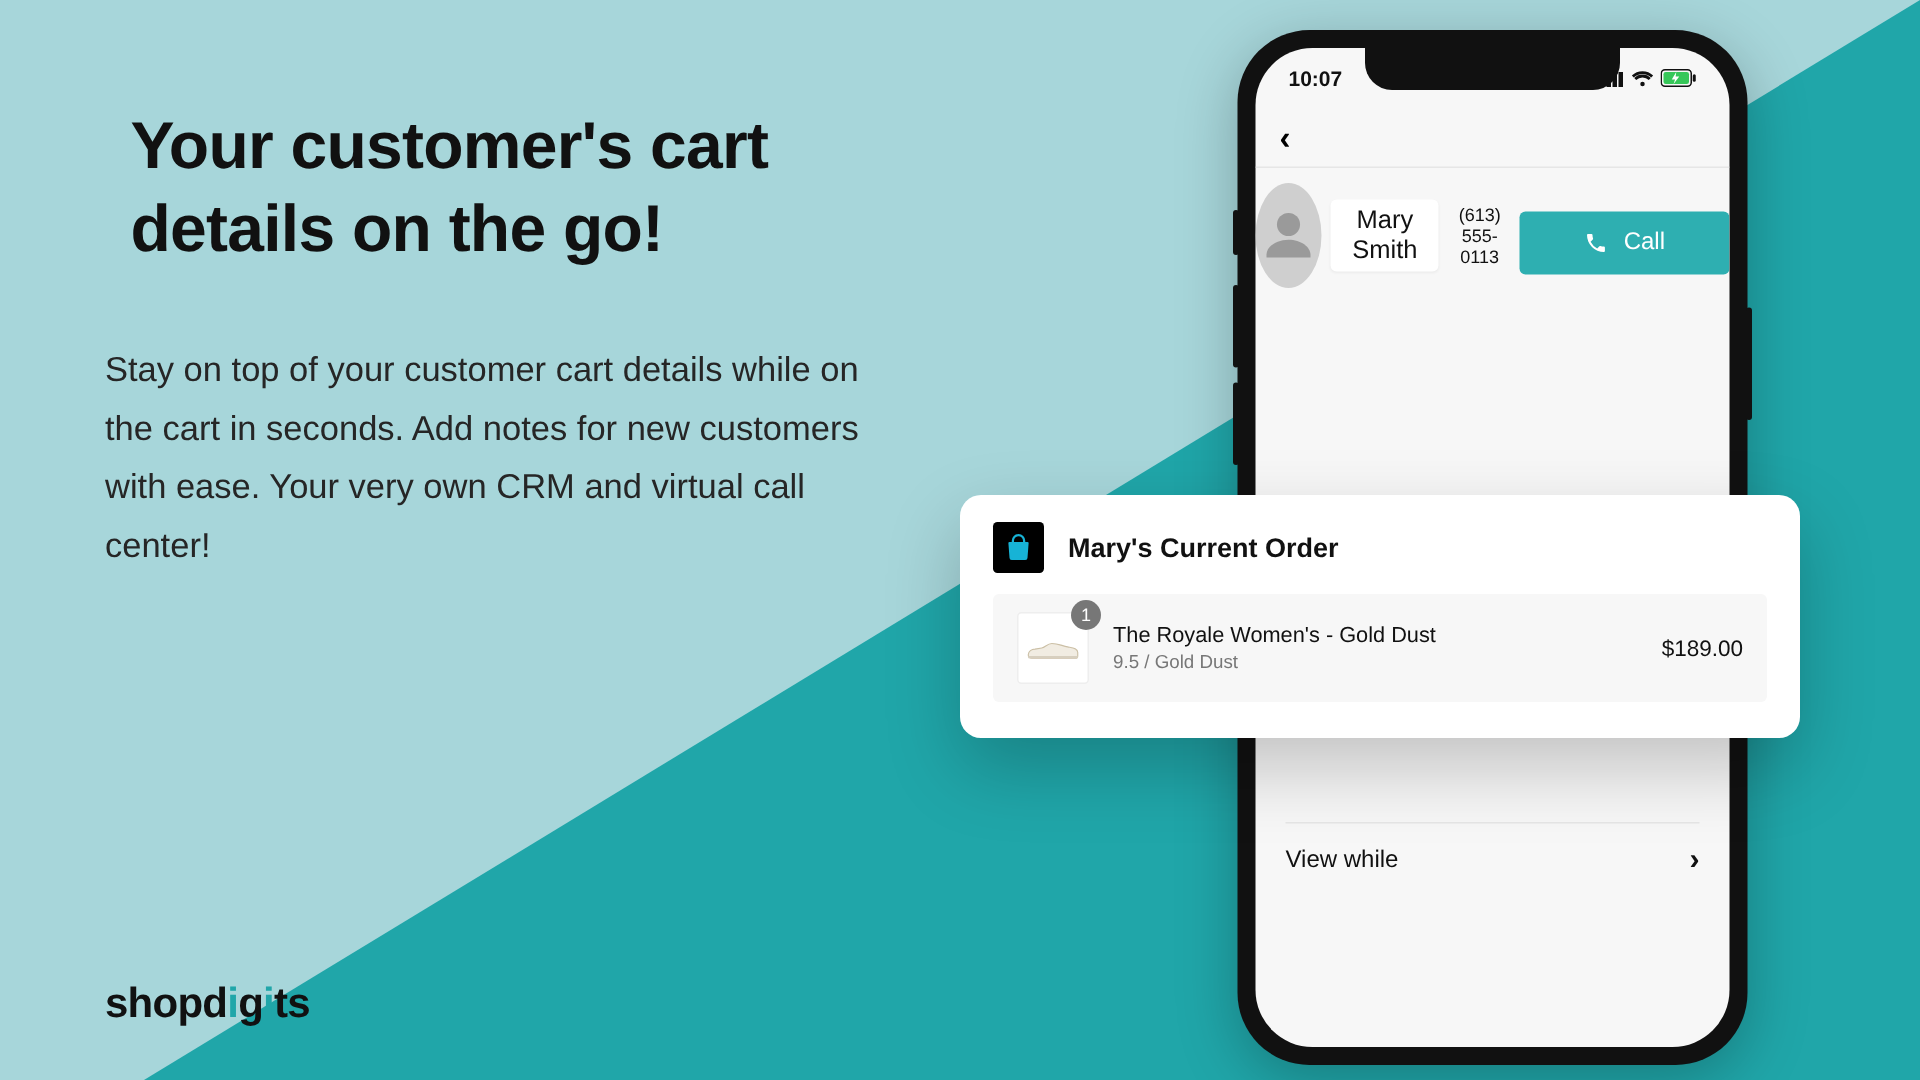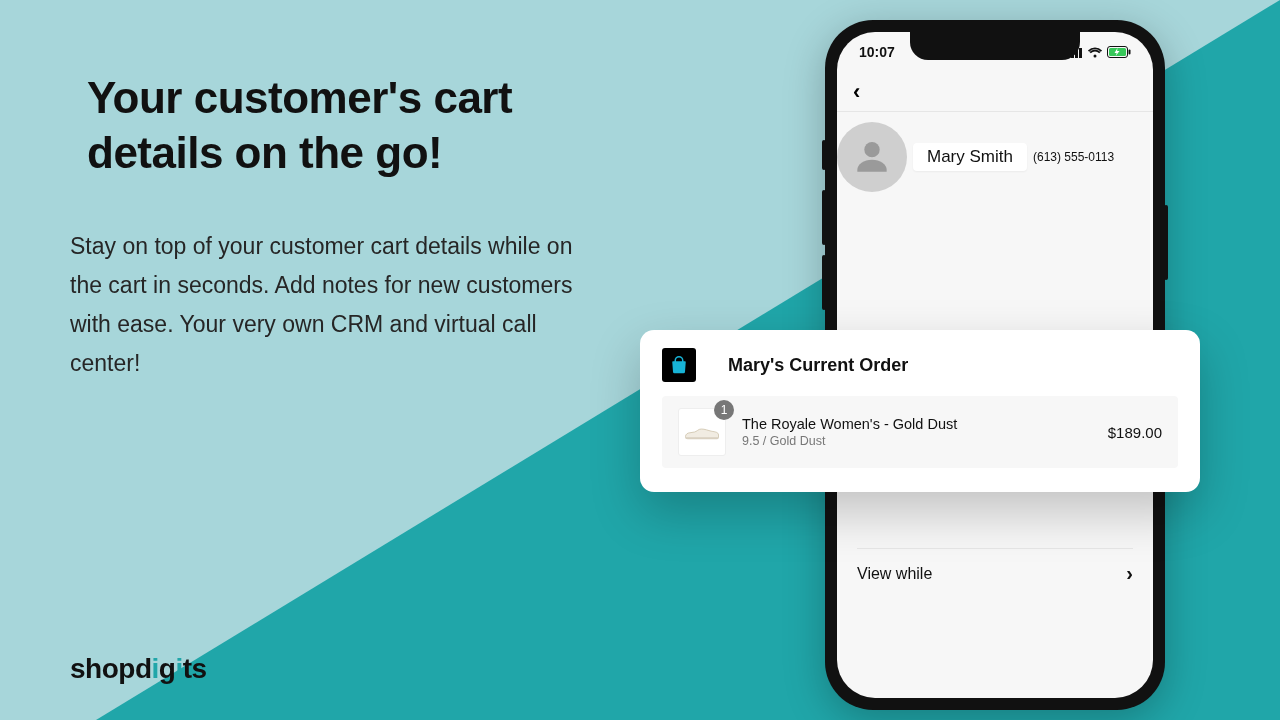--- a/index.html
+++ b/index.html
@@ -159,21 +159,21 @@
   .card {
     position:absolute;
     right: 80px;
     top: 330px;
     width: 560px;
     background: #fff;
     border-radius: 14px;
     box-shadow: 0 20px 50px rgba(0,0,0,0.22);
     padding: 18px 22px 24px 22px;
   }
-  .card-head { display:flex; align-items:center; gap:32px; margin-bottom:14px; }
+  .card-head { display:flex; align-items:center; gap:16px; margin-bottom:14px; }
   .bag-ico {
     width: 34px; height:34px; background:#000; border-radius:3px;
     display:flex; align-items:center; justify-content:center;
   }
   .bag-ico svg { width:18px; height:18px; }
   .card-title { font-size:18px; font-weight:600; color:#111; }
 
   .item-row {
     background:#f7f7f7;
     border-radius:4px;
@@ -245,20 +245,26 @@
 
       <div class="profile">
         <div class="avatar">
           <svg viewBox="0 0 24 24">
               <circle cx="12" cy="8" r="4.2"></circle>
               <path d="M12 13.5c-4.5 0-8 2.6-8 5.5v1h16v-1c0-2.9-3.5-5.5-8-5.5z"></path>
             </svg>
         </div>
         <div class="name-chip">Mary Smith</div>
         <div class="phone-num">(613) 555-0113</div>
+        <div class="call-btn">
+          <svg viewBox="0 0 24 24">
+              <path d="M6.6 10.8a15 15 0 006.6 6.6l2.2-2.2a1 1 0 011-.25 11 11 0 003.5.56 1 1 0 011 1v3.5a1 1 0 01-1 1A17 17 0 013 4a1 1 0 011-1h3.5a1 1 0 011 1 11 11 0 00.56 3.5 1 1 0 01-.25 1L6.6 10.8z"></path>
+            </svg>
+          <span>Call</span>
+        </div>
       </div>
 
       <div class="view-orders">
         <span>View while</span>
         <span class="chevron-r">›</span>
       </div>
     </div>
   </div>
 
   <div class="card">

